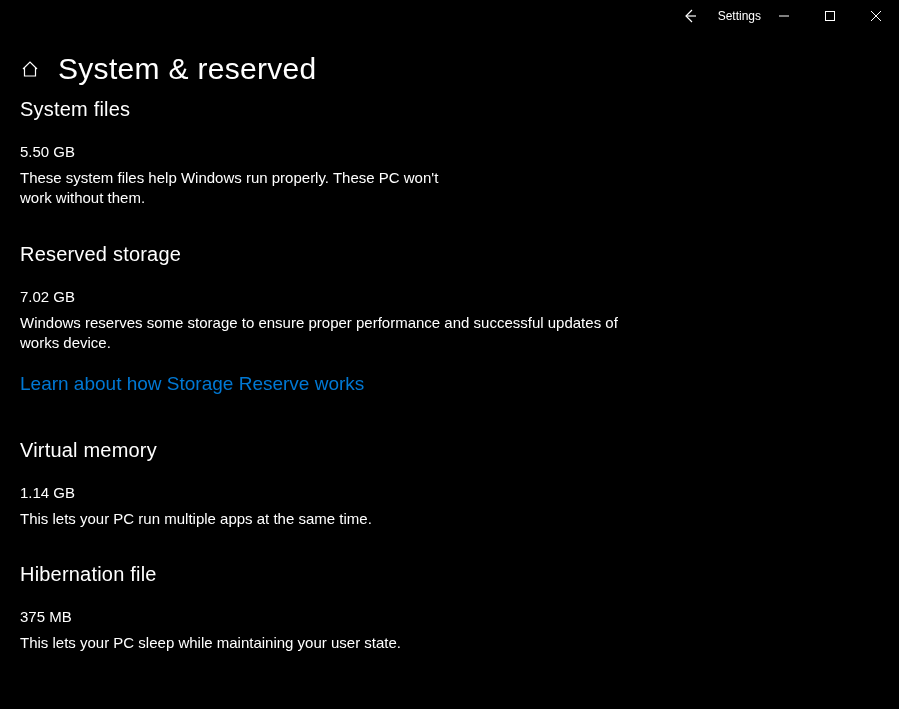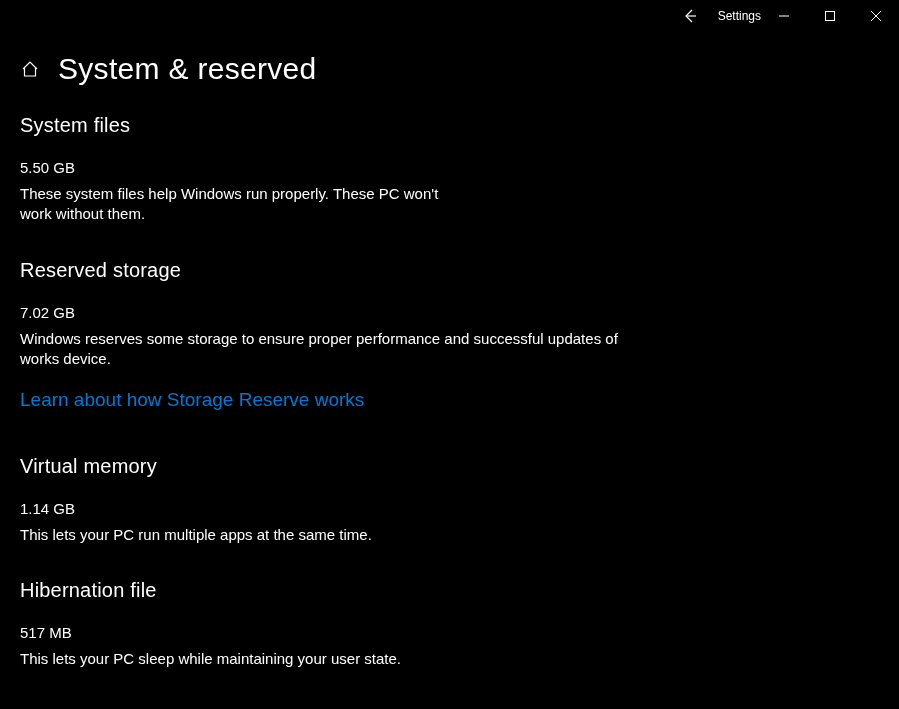--- a/index.html
+++ b/index.html
@@ -58,21 +58,21 @@
       width: 10px;
       height: 10px;
     }
     .content {
       padding: 20px 20px 0 20px;
     }
     .header {
       display: flex;
       align-items: center;
       gap: 18px;
-      margin-bottom: 28px;
+      margin-bottom: 12px;
     }
     .home-icon {
       width: 20px;
       height: 20px;
       display: flex;
       align-items: center;
       justify-content: center;
       cursor: pointer;
     }
     .home-icon svg {
@@ -178,16 +178,16 @@
   </div>
 
   <div class="section virtual-memory-section">
     <h2 class="section-title">Virtual memory</h2>
     <div class="section-value">1.14 GB</div>
     <div class="section-description">This lets your PC run multiple apps at the same time.</div>
   </div>
 
   <div class="section">
     <h2 class="section-title">Hibernation file</h2>
-    <div class="section-value">517 MB</div>
+    <div class="section-value">375 MB</div>
     <div class="section-description">This lets your PC sleep while maintaining your user state.</div>
   </div>
 </div>
 
 </body></html>

